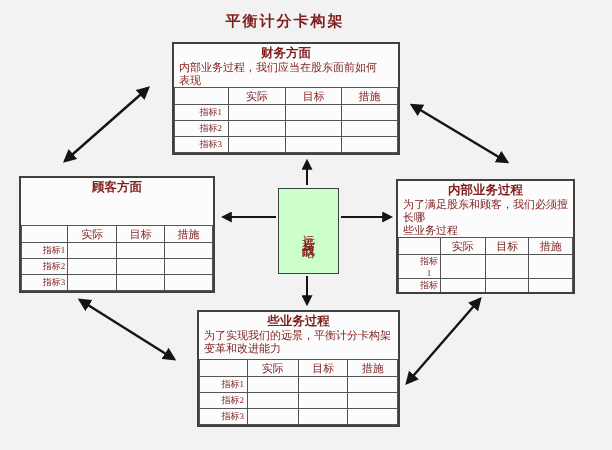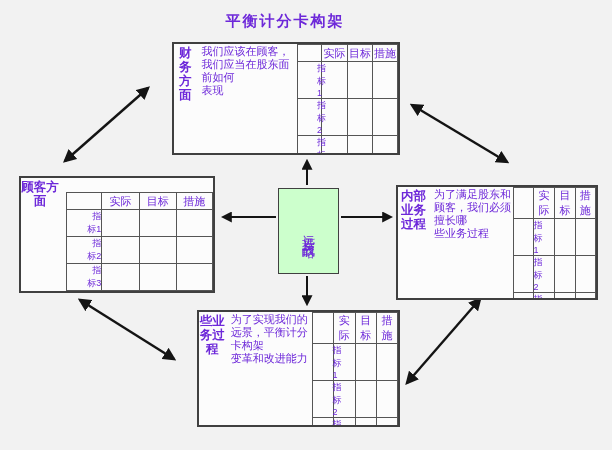--- a/index.html
+++ b/index.html
@@ -1,41 +1,41 @@
 <!DOCTYPE html>
 <html><head>
 <meta charset="utf-8">
 <style>
   html,body { margin:0; padding:0; background:#e9e9e9; }
   .canvas {
     position:relative; width:612px; height:450px; background:#f2f2f2;
-    font-family:Liberation Sans, sans-serif; color:#6d28d9;
+    font-family:Liberation Serif, serif; color:#7f1d1d;
     overflow:hidden;
   }
   .page-title {
     position:absolute; left:150px; top:12px; width:270px;
     text-align:center; font-size:15px; font-weight:bold; letter-spacing:2px;
   }
   .bsc-box {
     position:absolute; background:#fcfcfc; border:2px solid #404040;
-    box-sizing:border-box; display:flex; overflow:hidden;
+    box-sizing:border-box; display:flex; flex-direction:column; overflow:hidden;
   }
   .box-finance  { left:172px; top:42px;  width:228px; height:113px; }
   .box-customer { left:19px;  top:176px; width:196px; height:117px;gap:7px; }
-  .box-internal { left:396px; top:185px; width:202px; height:115px; }
+  .box-internal { left:396px; top:179px; width:179px; height:115px; }
   .box-learning { left:197px; top:310px; width:203px; height:117px; }
   .box-title { font-size:12.5px; font-weight:bold; text-align:center; line-height:14px; padding-top:2px; }
   .box-desc  { font-size:11px; line-height:13px; padding:1px 2px 0 5px; white-space:pre-wrap; }
   table.metrics {
     border-collapse:collapse; table-layout:fixed; width:100%;
     margin-top:auto;
   }
   table.metrics td { border:1px solid #555; height:15px; padding:0; font-weight:normal; }
   table.metrics tr.hdr td { height:16px; text-align:center; font-size:11px; }
-  table.metrics td.rowh { font-size:9px; padding-left:19px; text-align:right; }
+  table.metrics td.rowh { font-size:9px; padding-left:19px; text-align:center; }
   col.c0 { width:24%; } col.c1 { width:26%; } col.c2 { width:25%; } col.c3 { width:25%; }
   .center-box {
     position:absolute; left:278px; top:188px; width:61px; height:86px;
     background:#ccffcc; border:1px solid #404040; box-sizing:border-box;
     display:flex; align-items:center; justify-content:center;
   }
   .center-label {
     writing-mode:vertical-rl; text-orientation:upright;
     font-size:13px; letter-spacing:3px; line-height:1;
   }
@@ -62,21 +62,21 @@
     <line class="w2" x1="276" y1="217" x2="223" y2="217" marker-end="url(#arr)"></line>
     <line class="w2" x1="341" y1="217" x2="391" y2="217" marker-end="url(#arr)"></line>
     <line class="w25" x1="65" y1="161" x2="148" y2="88" marker-start="url(#arr)" marker-end="url(#arr)"></line>
     <line class="w25" x1="412" y1="105" x2="507" y2="162" marker-start="url(#arr)" marker-end="url(#arr)"></line>
     <line class="w25" x1="80" y1="300" x2="174" y2="359" marker-start="url(#arr)" marker-end="url(#arr)"></line>
     <line class="w25" x1="407" y1="383" x2="480" y2="299" marker-start="url(#arr)" marker-end="url(#arr)"></line>
   </svg>
 
   <div class="bsc-box box-finance">
     <div class="box-title">财务方面</div>
-    <div class="box-desc">我们应该在顾客，我们应当在股东面前如何
+    <div class="box-desc">内部业务过程，我们应当在股东面前如何
 表现</div>
     <table class="metrics">
       <colgroup>
           <col class="c0">
           <col class="c1">
           <col class="c2">
           <col class="c3">
         </colgroup>
       <tbody>
           <tr class="hdr">

